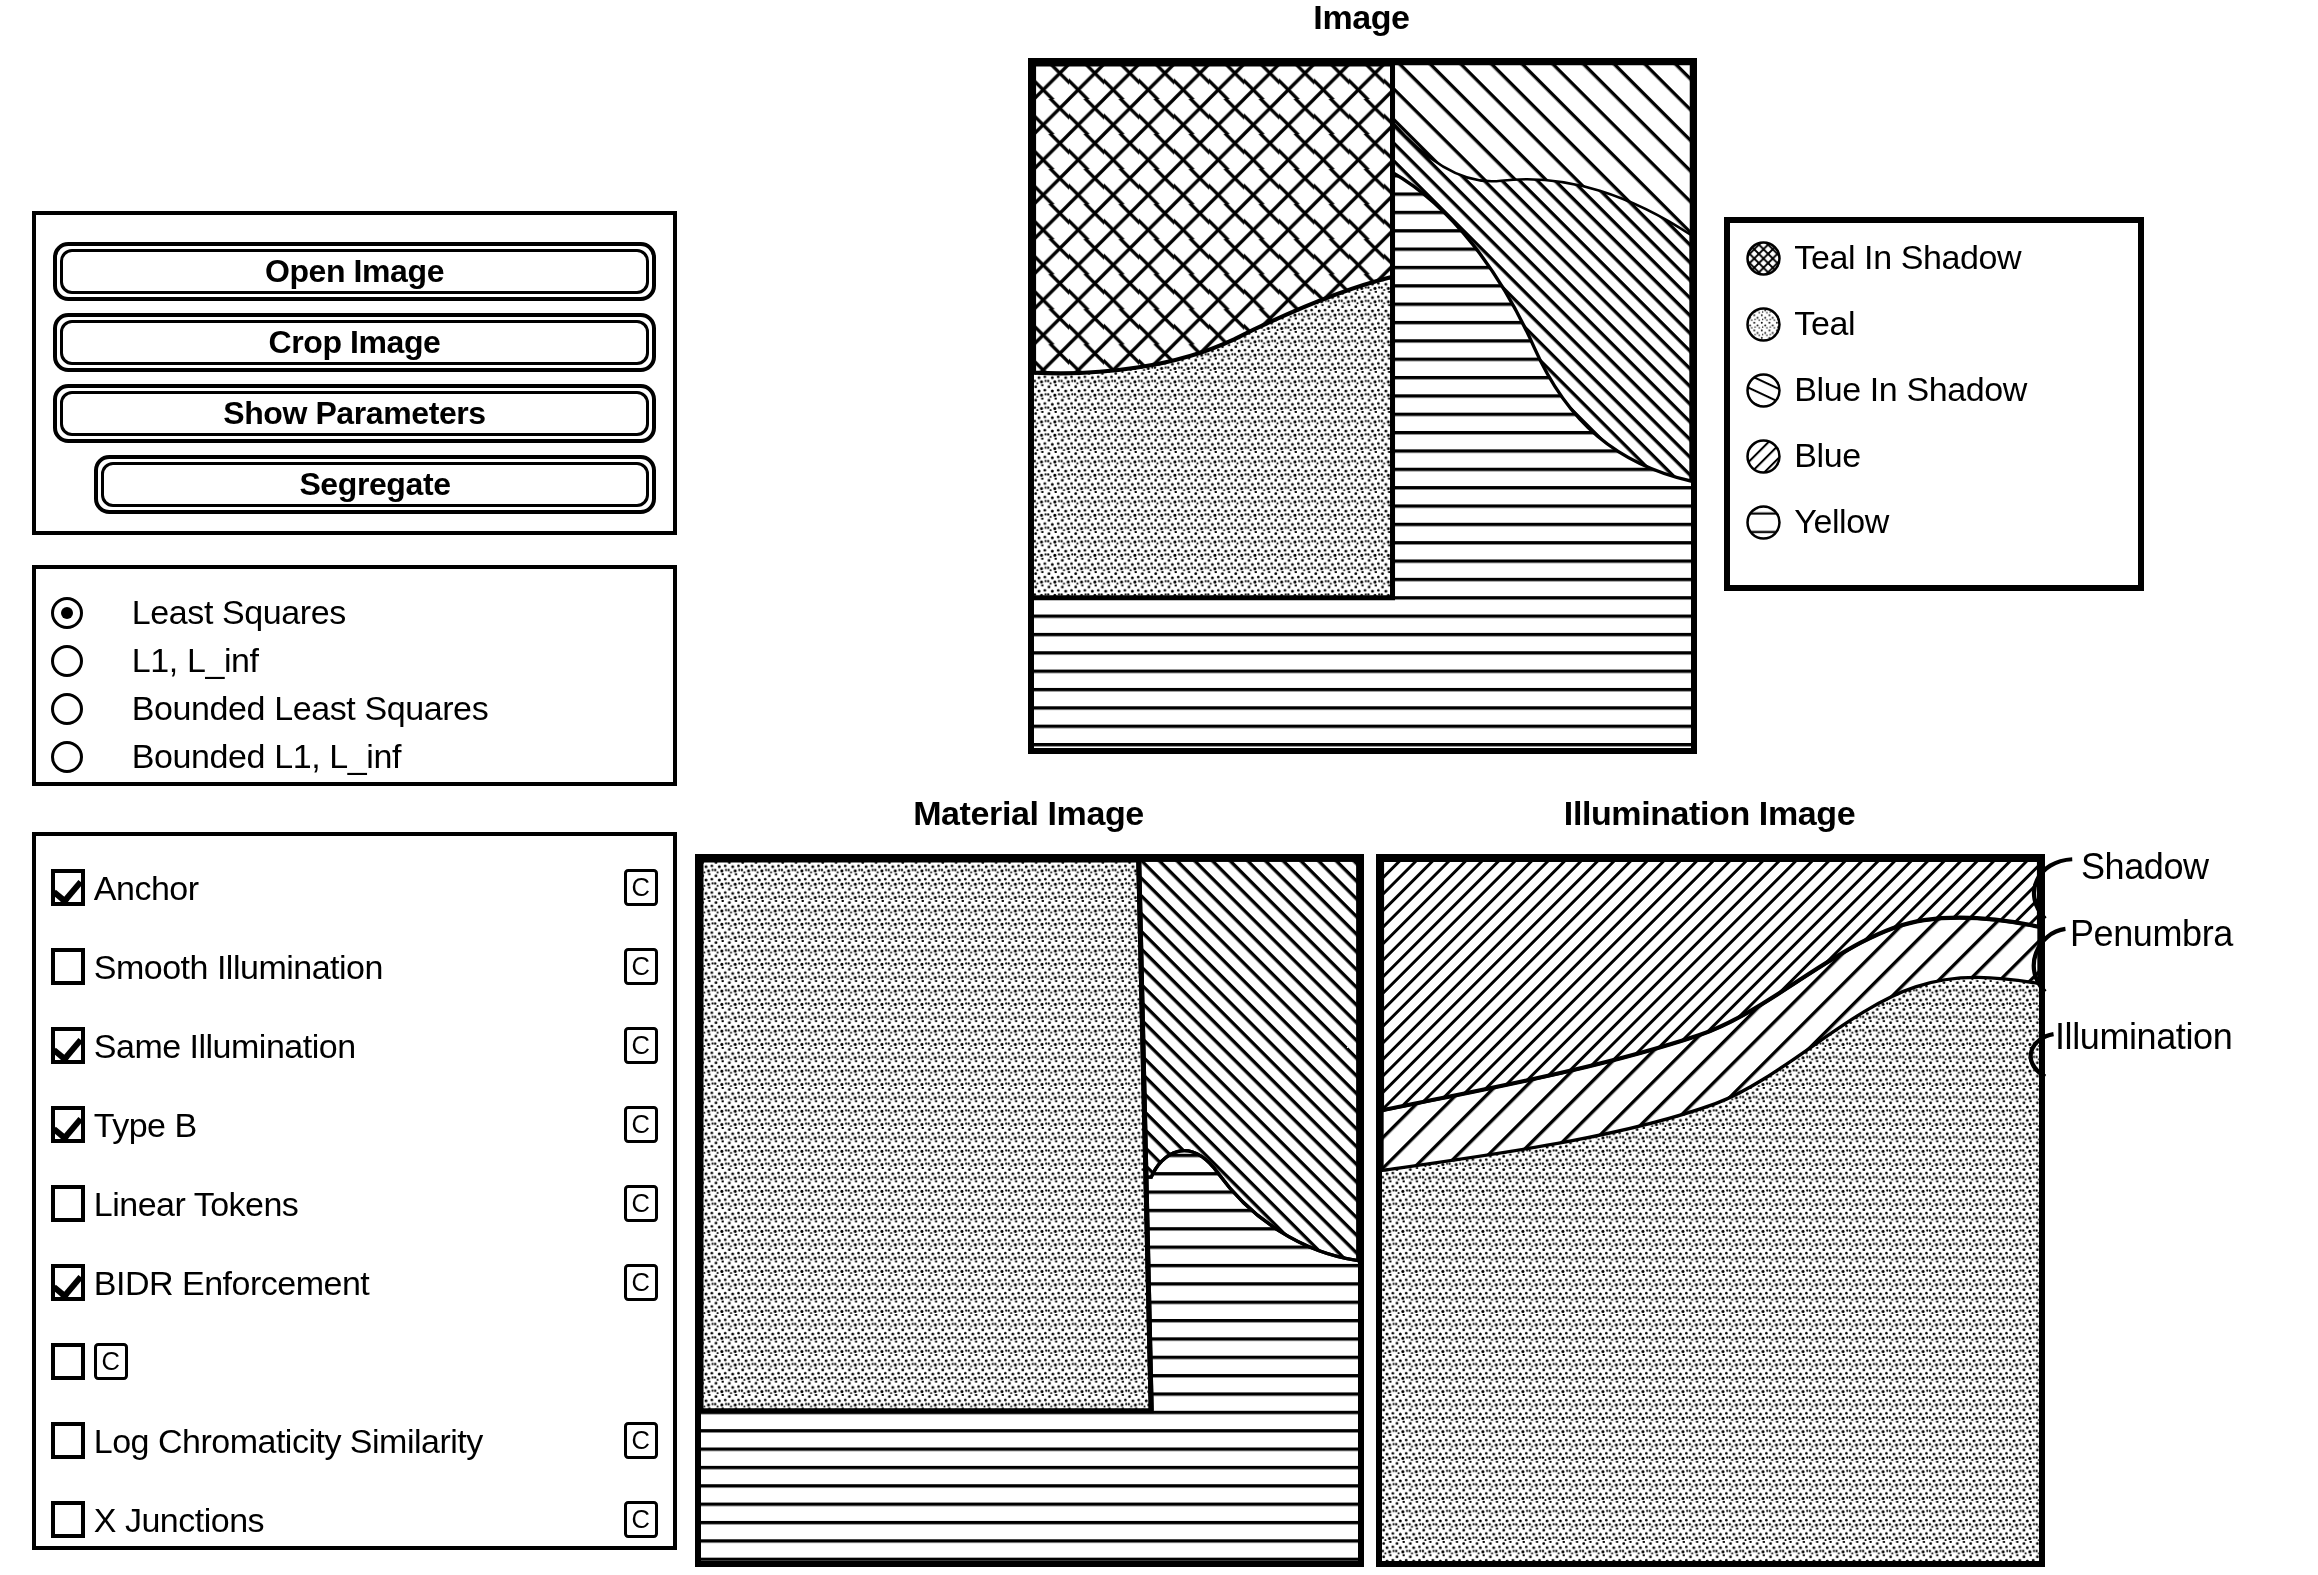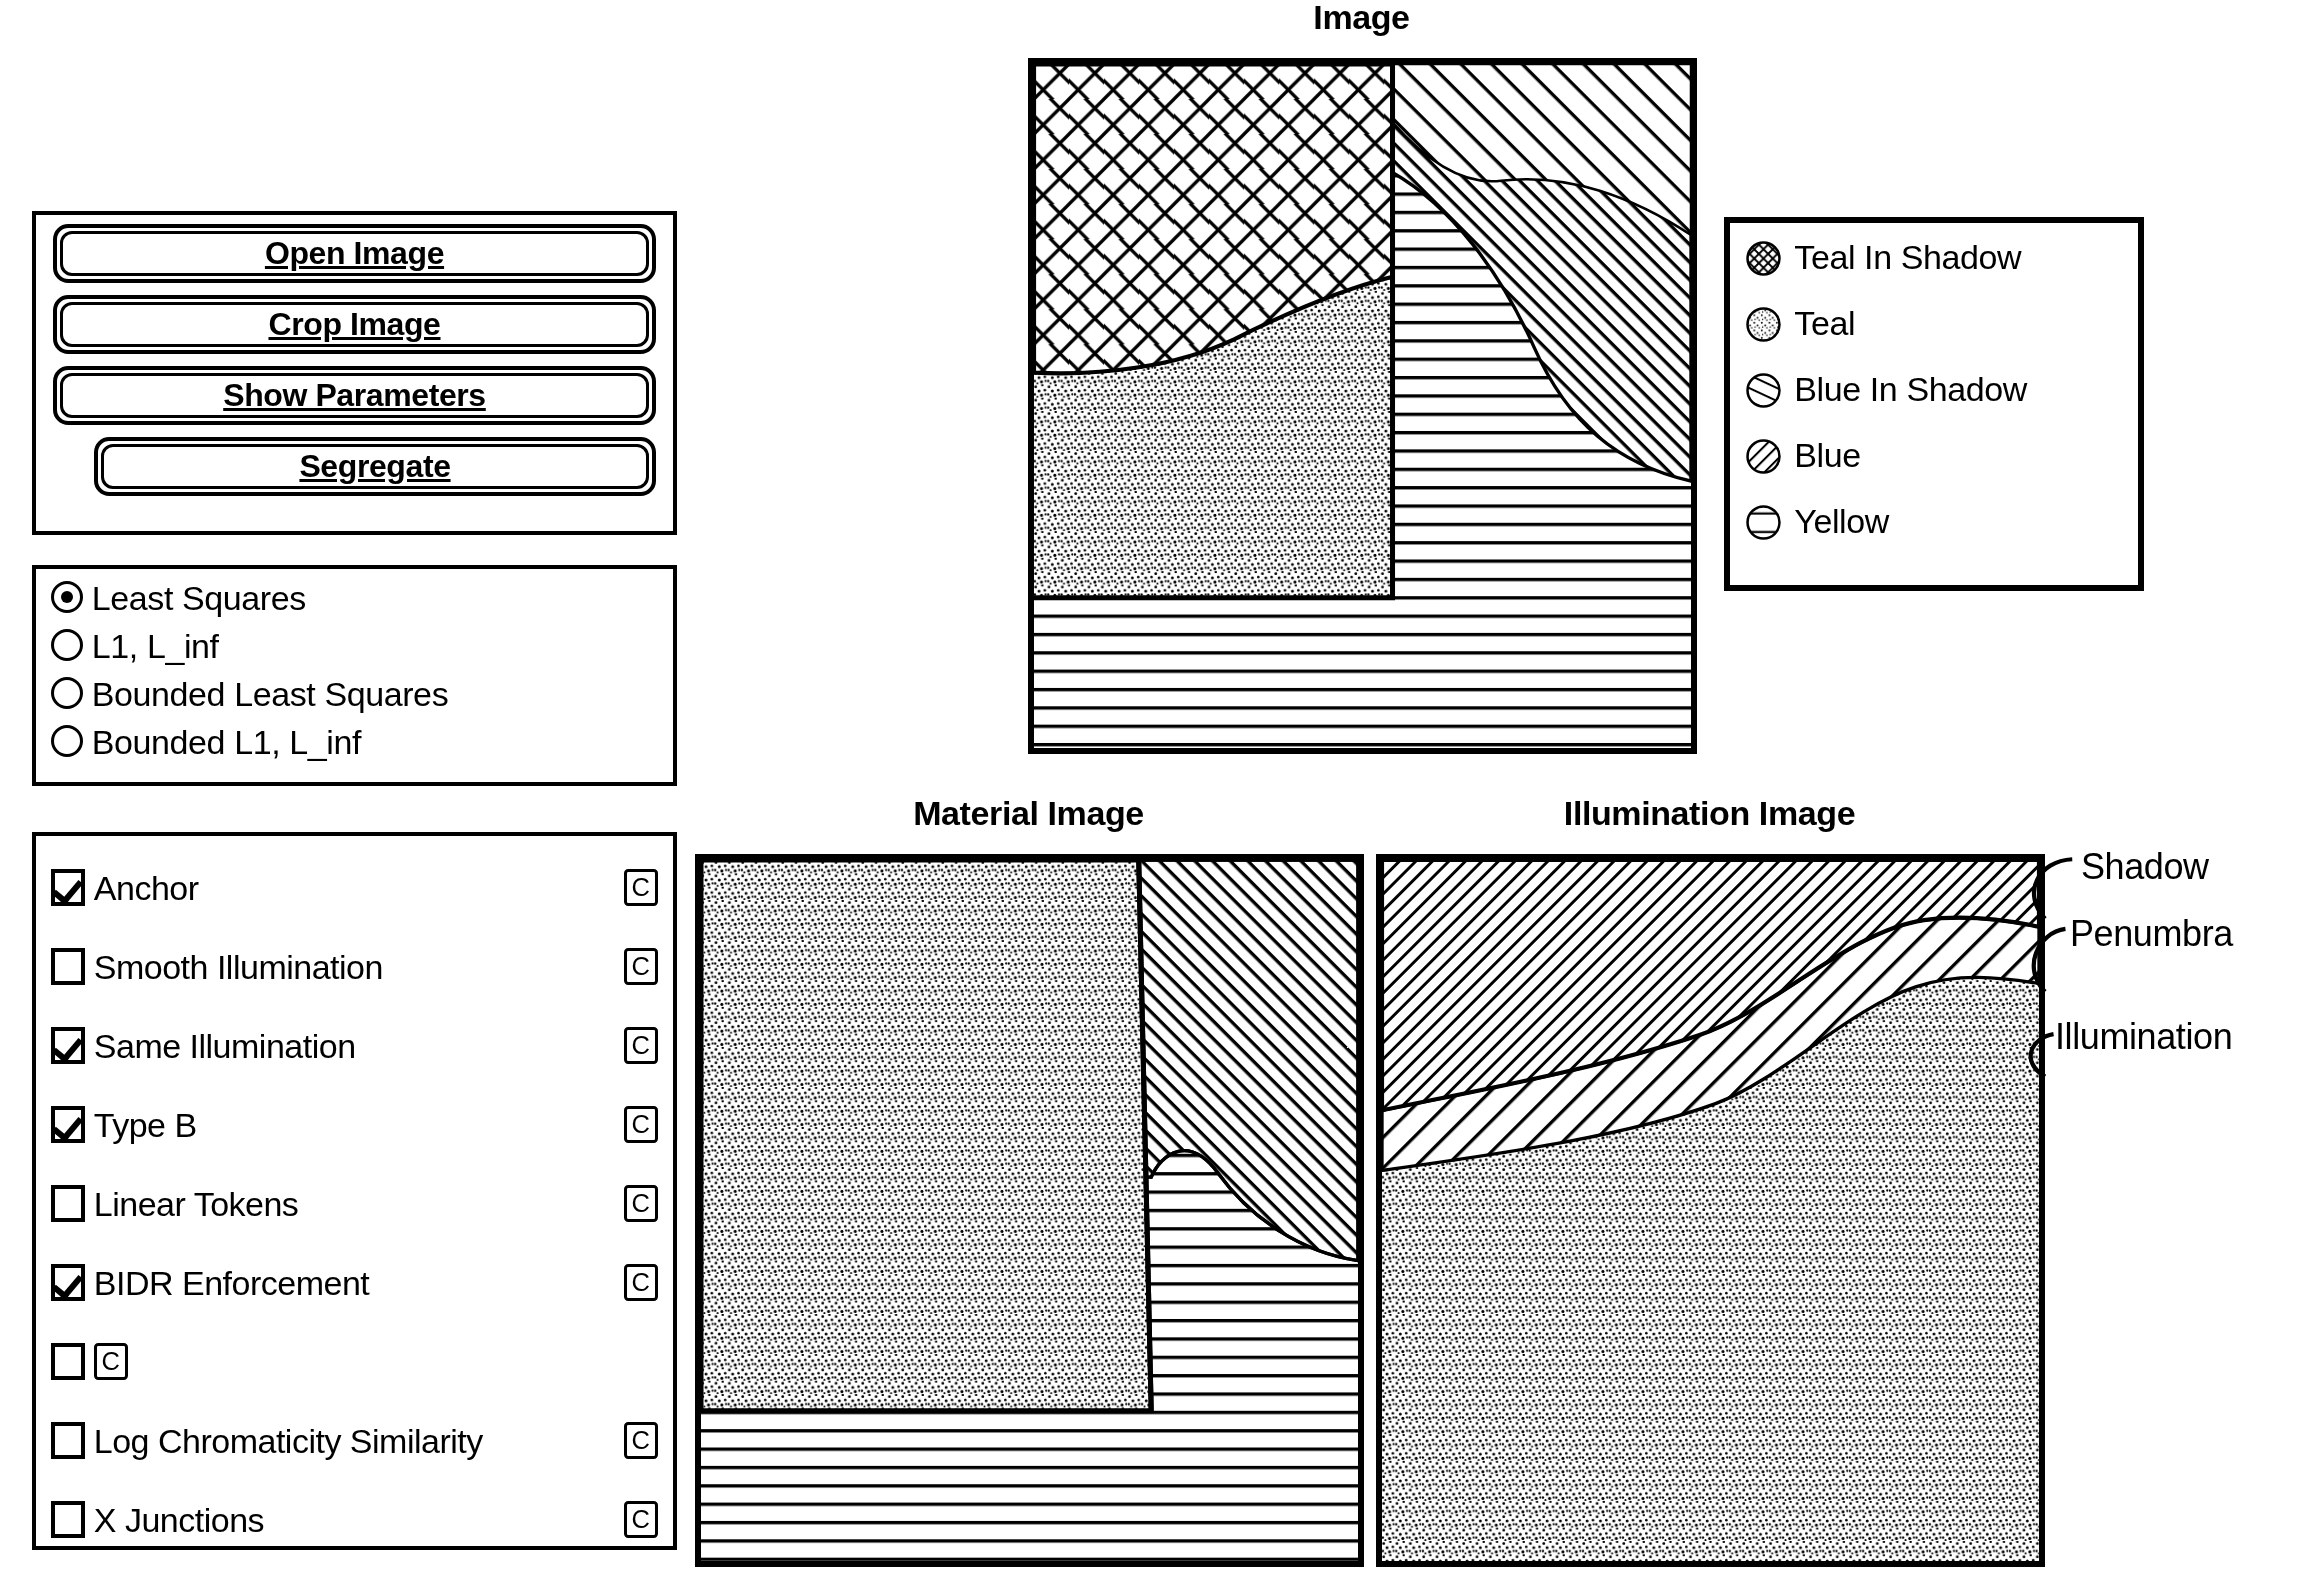--- a/index.html
+++ b/index.html
@@ -18,22 +18,21 @@
 
   
   .abs { position: absolute; }
 
   
   #button-panel {
     left: 32px; top: 211px; width: 645px; height: 324px;
     border: 4.2px solid #000;
     background: #fff;
     box-sizing: border-box;
-    padding: 9px 17px;
-    text-decoration: underline;
+    padding: 27px 17px;
   }
   .btn-outer {
     height: 59px;
     border: 4.2px solid #000;
     border-radius: 15.3px;
     margin-bottom: 12px;
     padding: 3.4px;
     box-sizing: border-box;
     background: #fff;
   }
@@ -59,23 +58,24 @@
   
   #radio-panel {
     left: 32px; top: 565px; width: 645px; height: 221px;
     border: 4.2px solid #000;
     background: #fff;
     box-sizing: border-box;
     padding: 12px 15.3px;
   }
   .radio-row {
     display: flex;
-    align-items: flex-start;
+    align-items: flex-end;
     height: 48px;
     cursor: pointer;
+    gap: 40px;
   }
   .radio-mark {
     width: 32px; height: 32px;
     border: 3.4px solid #000;
     border-radius: 50%;
     box-sizing: border-box;
     flex: 0 0 auto;
     margin-right: 8.5px;
     position: relative;
     background: #fff;

